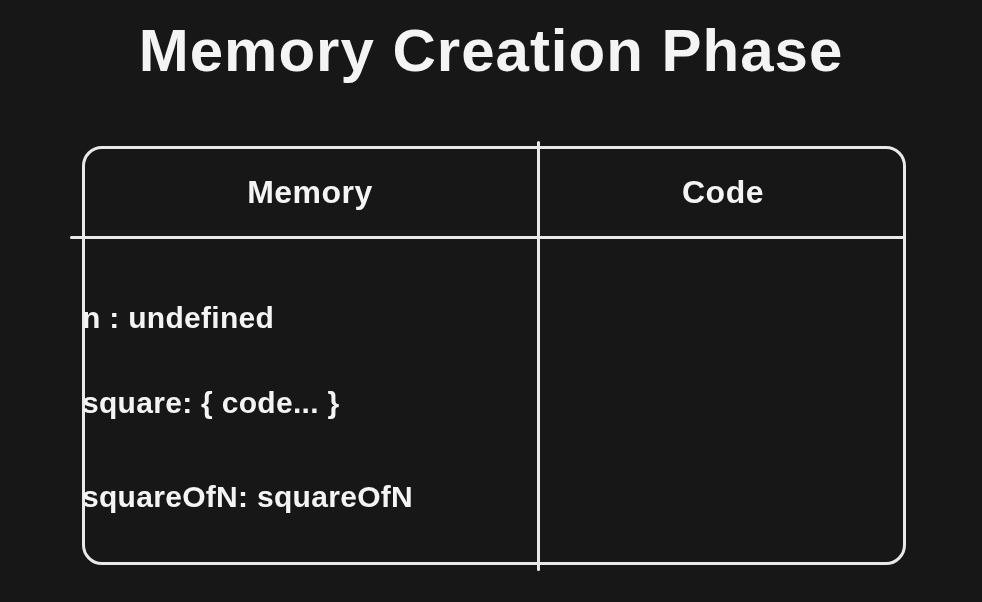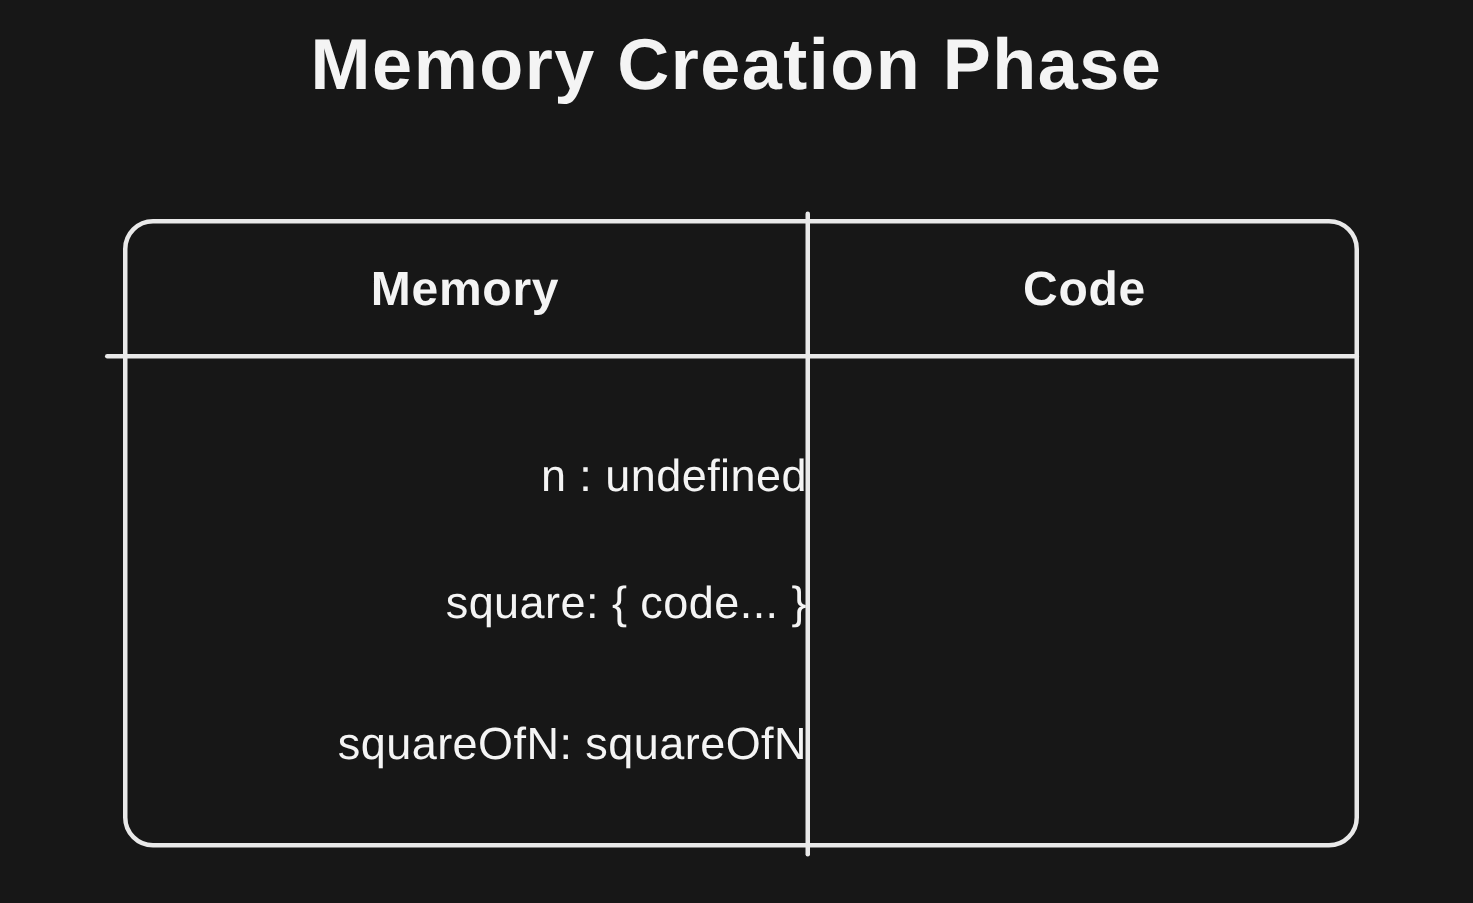--- a/index.html
+++ b/index.html
@@ -13,21 +13,21 @@
     width:982px;height:602px;
     background:var(--bg);
     overflow:hidden;
     font-family:"Liberation Sans","DejaVu Sans",sans-serif;
     color:var(--fg);
   }
   .title{
     position:absolute;
     top:16px;left:0;width:982px;
     text-align:center;
-    font-size:48px;
+    font-size:60px;
     font-weight:bold;
     letter-spacing:1px;
     color:var(--fg);
     margin:0;
   }
   .table-frame{
     position:absolute;
     left:82px;top:146px;
     width:818px;height:413px;
     border:3px solid var(--line);
@@ -52,22 +52,22 @@
     top:150px;height:84px;
     display:flex;align-items:center;justify-content:center;
     font-size:32px;font-weight:bold;
     letter-spacing:0.5px;
   }
   .header-cell.memory{left:82px;width:456px;}
   .header-cell.code{left:540px;width:366px;}
   .memory-entry{
     position:absolute;
     left:82px;width:456px;
-    text-align:right;
-    font-size:30px;font-weight:normal;
+    text-align:left;
+    font-size:30px;font-weight:bold;
     line-height:36px;
     letter-spacing:0.3px;
     white-space:pre;
   }
   .memory-entry.row-0{top:300px;}
   .memory-entry.row-1{top:385px;}
   .memory-entry.row-2{top:479px;}
   .code-column-body{
     position:absolute;
     left:540px;top:239px;

